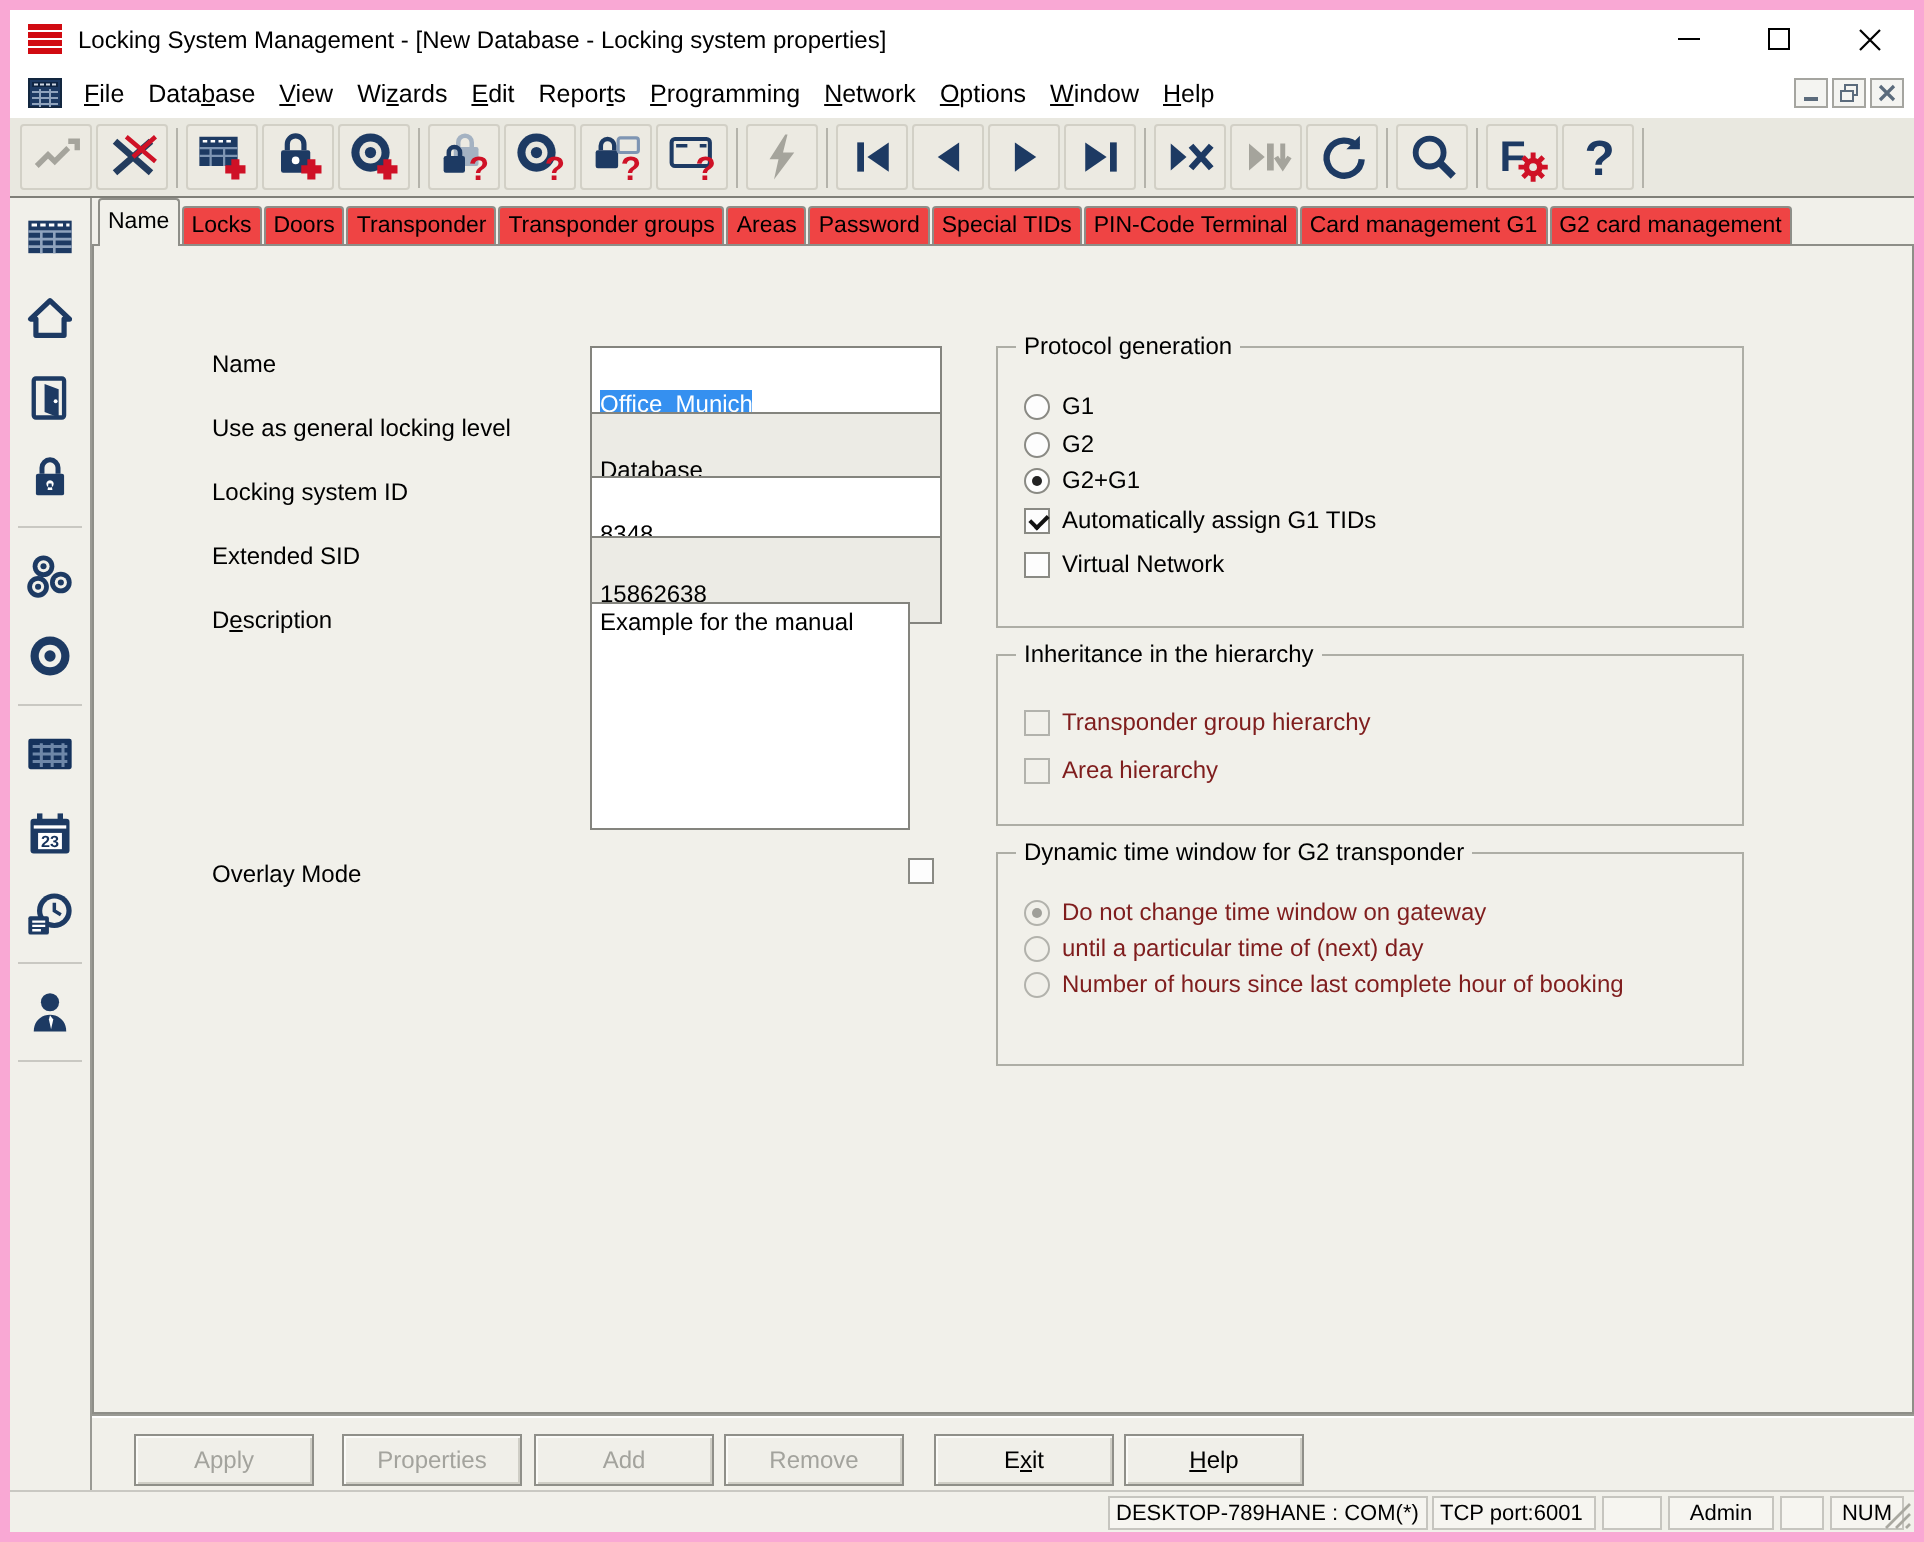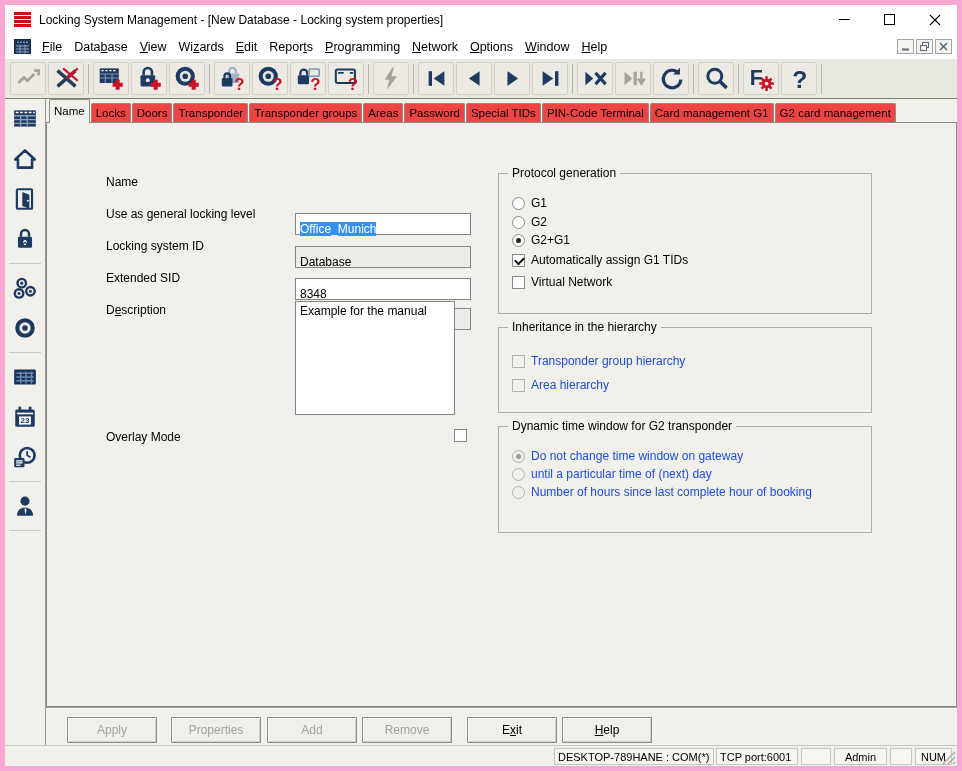--- a/index.html
+++ b/index.html
@@ -30,32 +30,32 @@
 .sb-sep { width:32px; height:1px; background:#c9c8c2; margin:2px 0 6px 0; }
 .content { flex:1; display:flex; flex-direction:column; background:#f1f0ea; min-width:0; }
 
 .tabs { height:24px; display:flex; align-items:flex-end; padding-left:3px; flex:none; position:relative; }
 .tabs::after { content:""; position:absolute; left:0; right:0; bottom:0; height:1px; background:#8e8e88; }
 .tab { position:relative; padding:3px 4px 4px 4px; font-size:11.5px; border:1px solid #8e8e88; border-bottom:none; background:#ef4444; margin-right:1px; height:20px; border-radius:2px 2px 0 0; white-space:nowrap; }
 .tab.active { height:24px; z-index:2; padding-top:5px; background:#f1f0ea; }
 
 .page { flex:1; position:relative; border-left:1px solid #8e8e88; border-right:1px solid #8e8e88; border-bottom:1px solid #8e8e88; background:#f1f0ea; }
 .flabel { position:absolute; left:59px; font-size:12px; }
-.finput { position:absolute; left:248px; width:176px; height:22px; border:1px solid #84847e; background:#fff; font-size:12px; padding:8px 4px; line-height:14px;margin-top:40px; }
+.finput { position:absolute; left:248px; width:176px; height:22px; border:1px solid #84847e; background:#fff; font-size:12px; padding:21px 4px; line-height:14px; }
 .finput.disabled { background:#ecebe5; }
 .sel { background:#3590f0; color:#fff; }
 .ftext { position:absolute; left:248px; width:160px; height:114px; border:1px solid #84847e; background:#fff; font-size:12px; padding:2px 4px; }
 .groupbox { position:absolute; left:451px; width:374px; border:1px solid #aeaea6; }
 .groupbox .gtitle { position:absolute; top:-8px; left:9px; background:#f1f0ea; padding:0 4px; font-size:12px; }
 .opt { position:absolute; display:flex; align-items:center; font-size:12px; }
 .radio { width:13px; height:13px; border:1px solid #8a8a84; border-radius:50%; background:#fdfdfd; margin-right:6px; position:relative; flex:none; }
 .radio.on::after { content:""; position:absolute; left:3px; top:3px; width:5px; height:5px; border-radius:50%; background:#222; }
 .check { width:13px; height:13px; border:1px solid #8a8a84; background:#fdfdfd; margin-right:6px; position:relative; flex:none; }
 .check.on::after { content:""; position:absolute; left:2px; top:2px; width:7px; height:4px; border-left:2px solid #111; border-bottom:2px solid #111; transform:rotate(-45deg); }
-.opt.disabled { color:#1d4ed8; }
+.opt.disabled { color:#7f1d1d; }
 .opt.disabled .radio, .opt.disabled .check { border-color:#b2b2ac; background:#f1f0ea; }
 .opt.disabled .radio.on::after { background:#9f9f99; }
 
 .footer { height:38px; flex:none; position:relative; border-top:1px solid #9a9a94; box-shadow:inset 0 1px 0 #ffffff; background:#f1f0ea; }
 .fbtn { position:absolute; top:9px; width:90px; height:26px; background:#f0efe9; border:1px solid #8f8f89; box-shadow:inset 1px 1px 0 #fbfbf8, inset -1px -1px 0 #cfcec6; font-size:12px; display:flex; align-items:center; justify-content:center; }
 .fbtn.disabled { color:#a3a39d; }
 
 .statusbar { height:21px; flex:none; background:#f1f0ea; border-top:1px solid #c9c8c2; position:relative; font-size:11px; }
 .spanel { position:absolute; top:2px; height:17px; border:1px solid #c6c5bf; background:#f6f5f0; padding:2px 3px; line-height:12px; white-space:nowrap; overflow:hidden; }
 .grip { position:absolute; right:1px; bottom:1px; width:14px; height:14px; }

